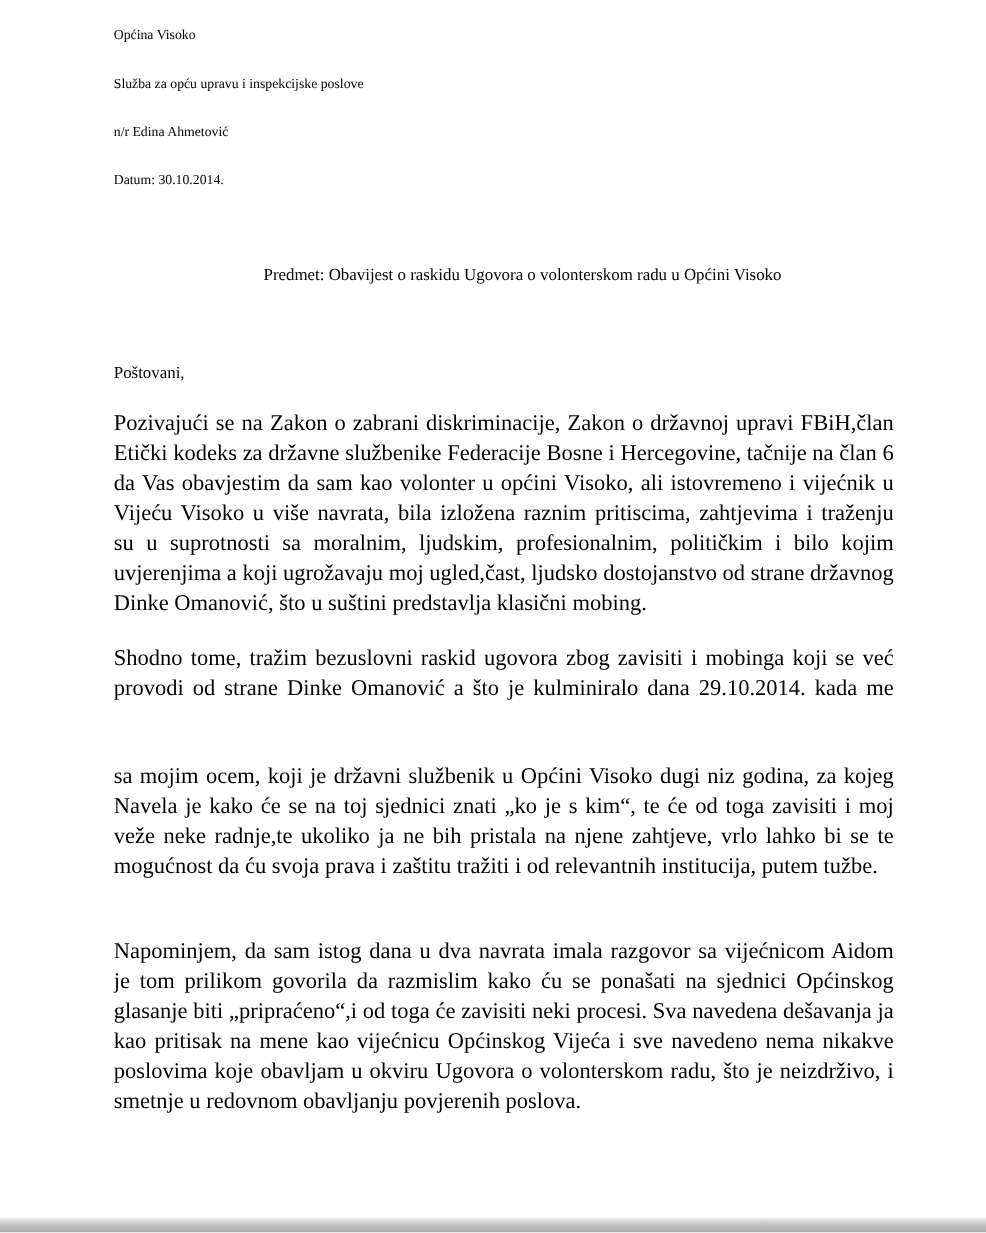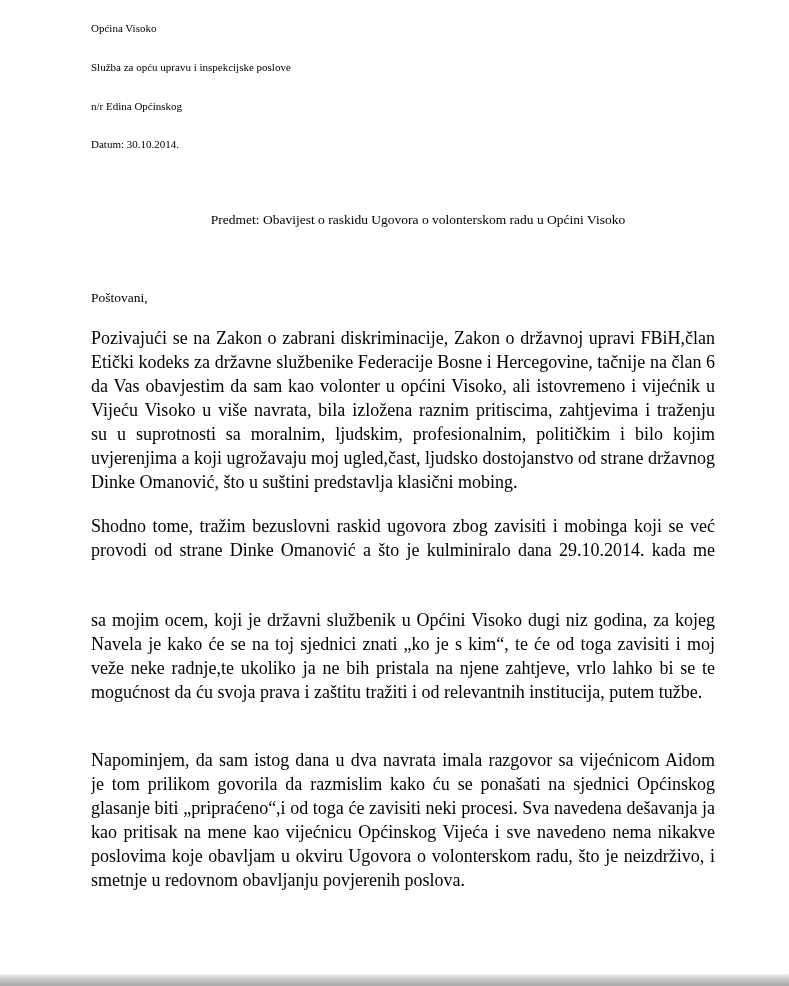--- a/index.html
+++ b/index.html
@@ -69,21 +69,21 @@
     background: linear-gradient(to bottom, #f4f4f4 0%, #c8c8c8 40%, #a9a9a9 100%);
   }
 </style>
 </head>
 <body>
 
 <div class="page">
 
   <div class="hdr" style="top:20px;">Općina Visoko</div>
   <div class="hdr" style="top:59px;">Služba za opću upravu i inspekcijske poslove</div>
-  <div class="hdr" style="top:98px;">n/r Edina Općinskog</div>
+  <div class="hdr" style="top:98px;">n/r Edina Ahmetović</div>
   <div class="hdr" style="top:136px;">Datum: 30.10.2014.</div>
 
   <div class="subject">Predmet: Obavijest o raskidu Ugovora o volonterskom radu u Općini Visoko</div>
 
   <div class="salutation">Poštovani,</div>
 
   <div class="para" style="top:326px;">
     <span class="line">Pozivajući se na Zakon o zabrani diskriminacije, Zakon o državnoj upravi FBiH,član 17.ali i  na</span>
     <span class="line">Etički kodeks za državne službenike Federacije Bosne i Hercegovine, tačnije na član 6 i član 11, želim</span>
     <span class="line">da Vas obavjestim da sam kao volonter u općini Visoko, ali  istovremeno i vijećnik u Općinskom</span>

